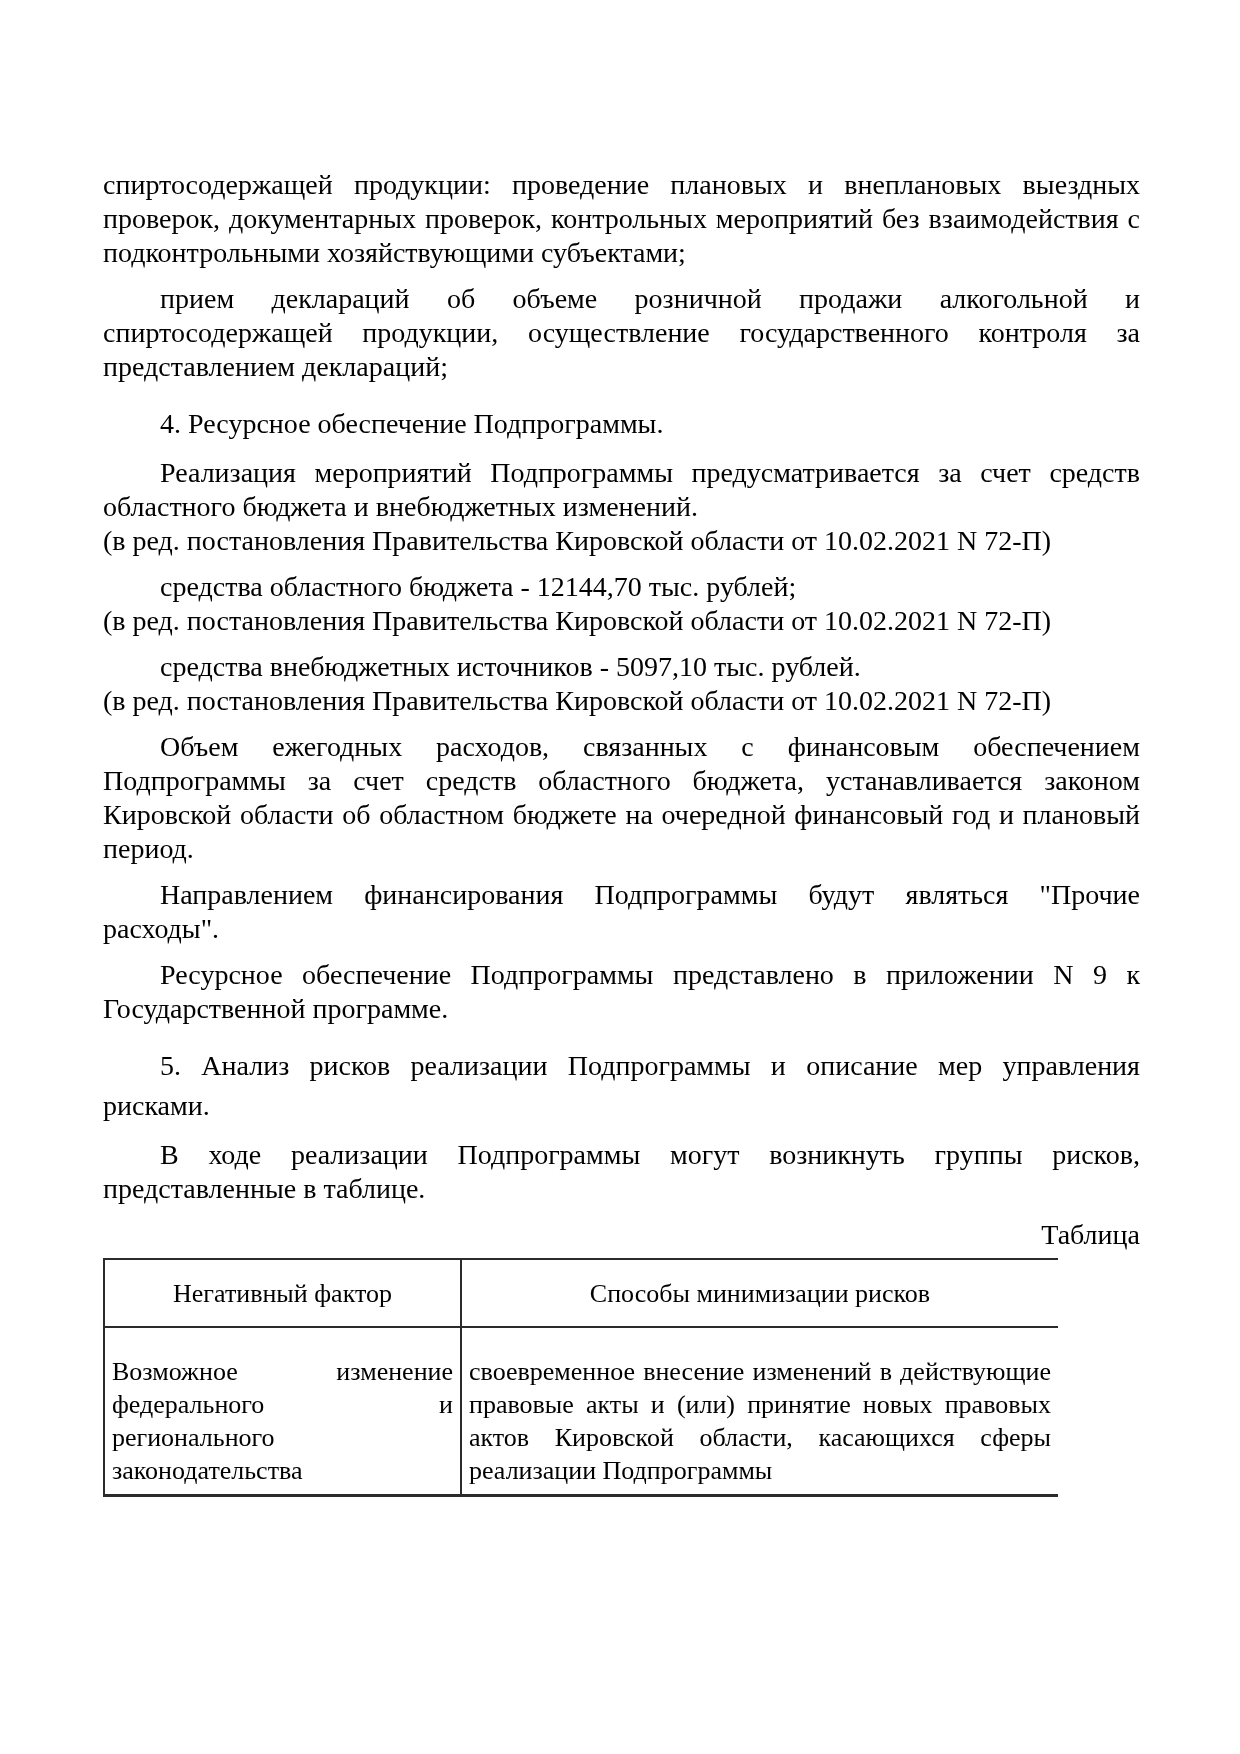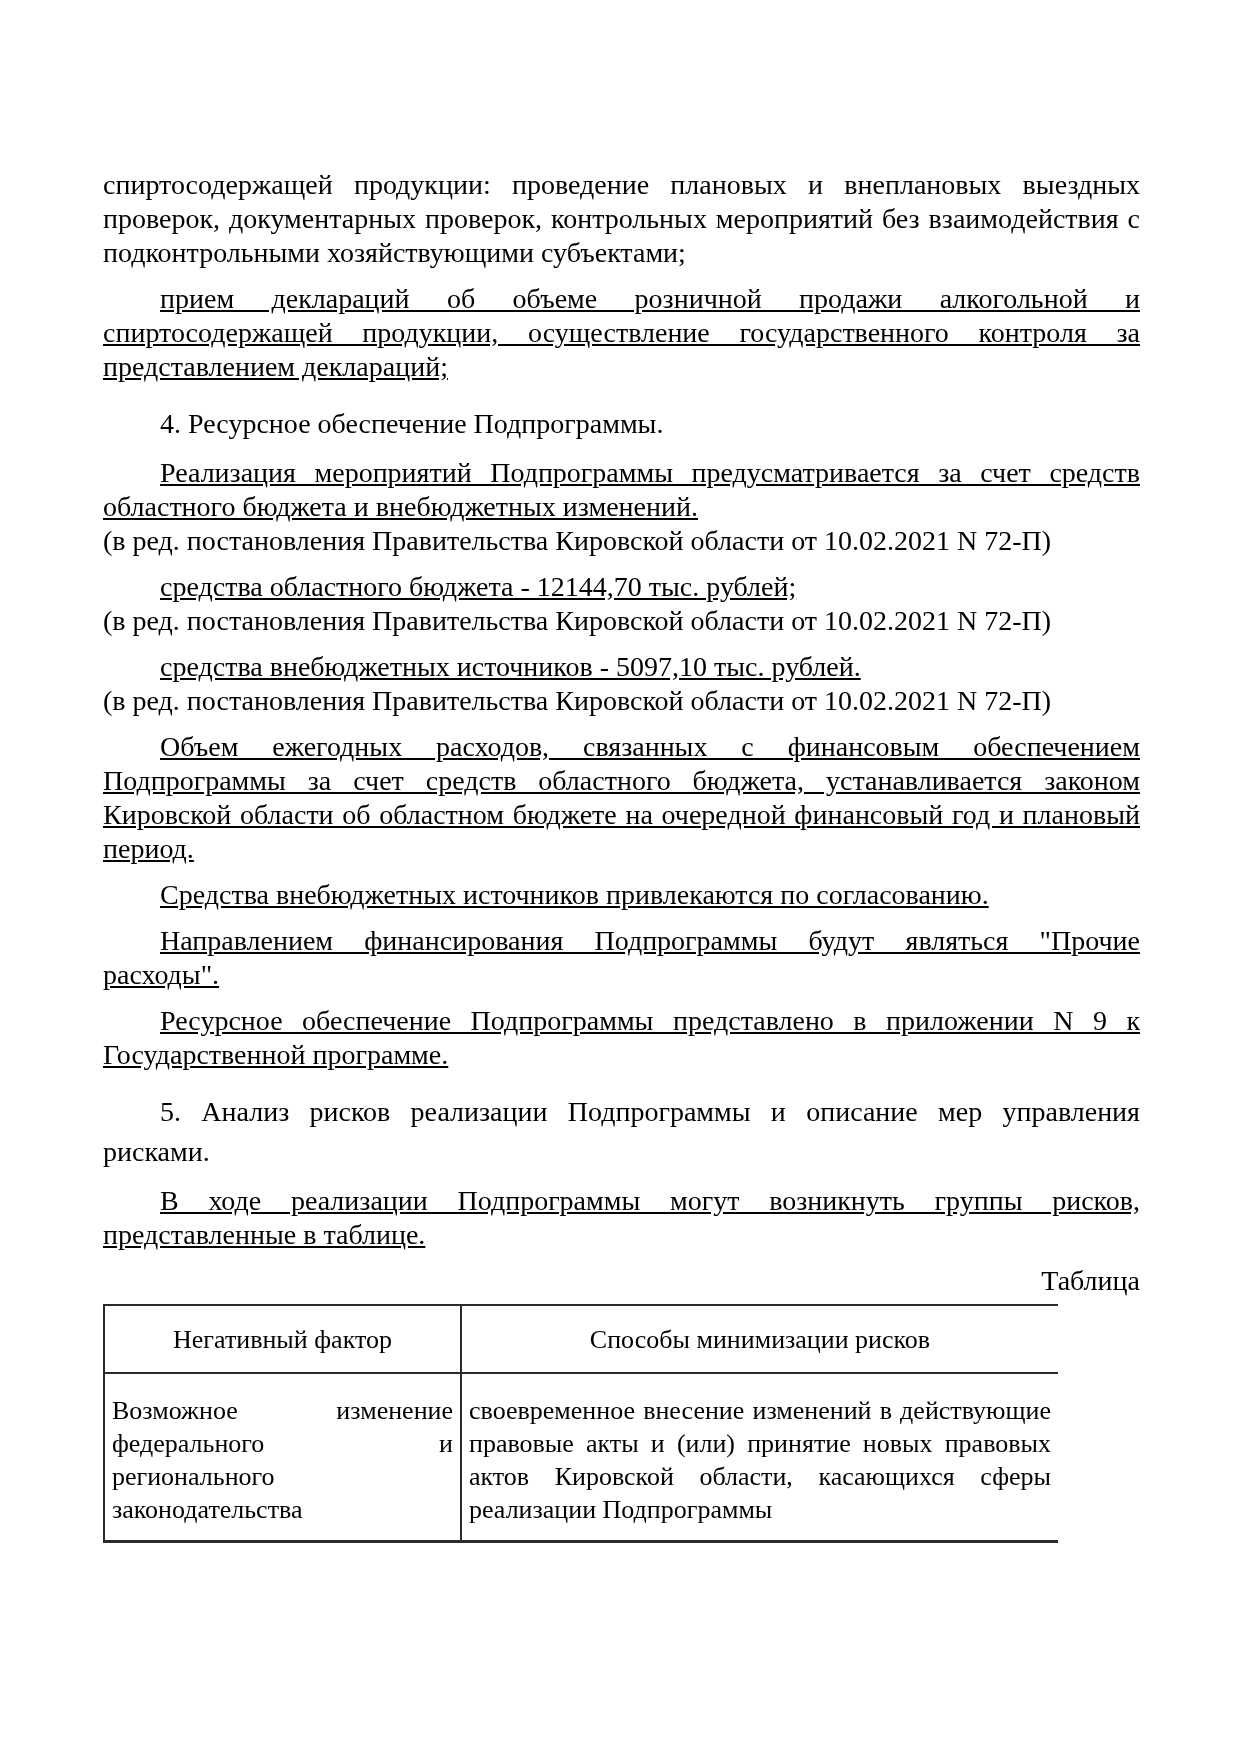--- a/index.html
+++ b/index.html
@@ -20,21 +20,21 @@
     height: 1754px;
     padding: 168px 100px 0 103px;
   }
   .block {
     font-size: 28px;
     line-height: 34px;
     text-align: justify;
     margin: 12px 0 0 0;
   }
   .block.first { margin-top: 0; }
-  .block.indent { text-indent: 57px; text-decoration: underline; }
+  .block.indent { text-indent: 57px; }
   .block.amendment {
     margin-top: 0;
     text-indent: 0;
     text-align: left;
   }
   .block.heading {
     font-weight: normal;
     line-height: 40px;
     margin-top: 20px;
     text-indent: 57px;
@@ -54,21 +54,21 @@
     border-collapse: collapse;
     width: 955px;
     table-layout: fixed;
     font-size: 26px;
     line-height: 33px;
   }
   table.risk-table th,
   table.risk-table td {
     border: 2px solid #2b2b2b;
     vertical-align: top;
-    padding: 20px 7px;
+    padding: 27px 7px;
     overflow: hidden;
   }
   table.risk-table th {
     font-weight: normal;
     text-align: center;
     vertical-align: middle;
     height: 68px;
     box-sizing: border-box;
     padding: 4px 7px;
   }
@@ -101,21 +101,20 @@
   <div class="block amendment">(в ред. постановления Правительства Кировской области от 10.02.2021 N 72-П)</div>
 
   <div class="block indent">средства областного бюджета - 12144,70 тыс. рублей;</div>
   <div class="block amendment">(в ред. постановления Правительства Кировской области от 10.02.2021 N 72-П)</div>
 
   <div class="block indent">средства внебюджетных источников - 5097,10 тыс. рублей.</div>
   <div class="block amendment">(в ред. постановления Правительства Кировской области от 10.02.2021 N 72-П)</div>
 
   <div class="block indent">Объем ежегодных расходов, связанных с финансовым обеспечением Подпрограммы за счет средств областного бюджета, устанавливается законом Кировской области об областном бюджете на очередной финансовый год и плановый период.</div>
 
-  <div class="block indent">Средства внебюджетных источников привлекаются по согласованию.</div>
 
   <div class="block indent">Направлением финансирования Подпрограммы будут являться "Прочие расходы".</div>
 
   <div class="block indent">Ресурсное обеспечение Подпрограммы представлено в приложении N 9 к Государственной программе.</div>
 
   <div class="block heading">5. Анализ рисков реализации Подпрограммы и описание мер управления рисками.</div>
 
   <div class="block indent">В ходе реализации Подпрограммы могут возникнуть группы рисков, представленные в таблице.</div>
 
   <div class="block caption-right">Таблица</div>

